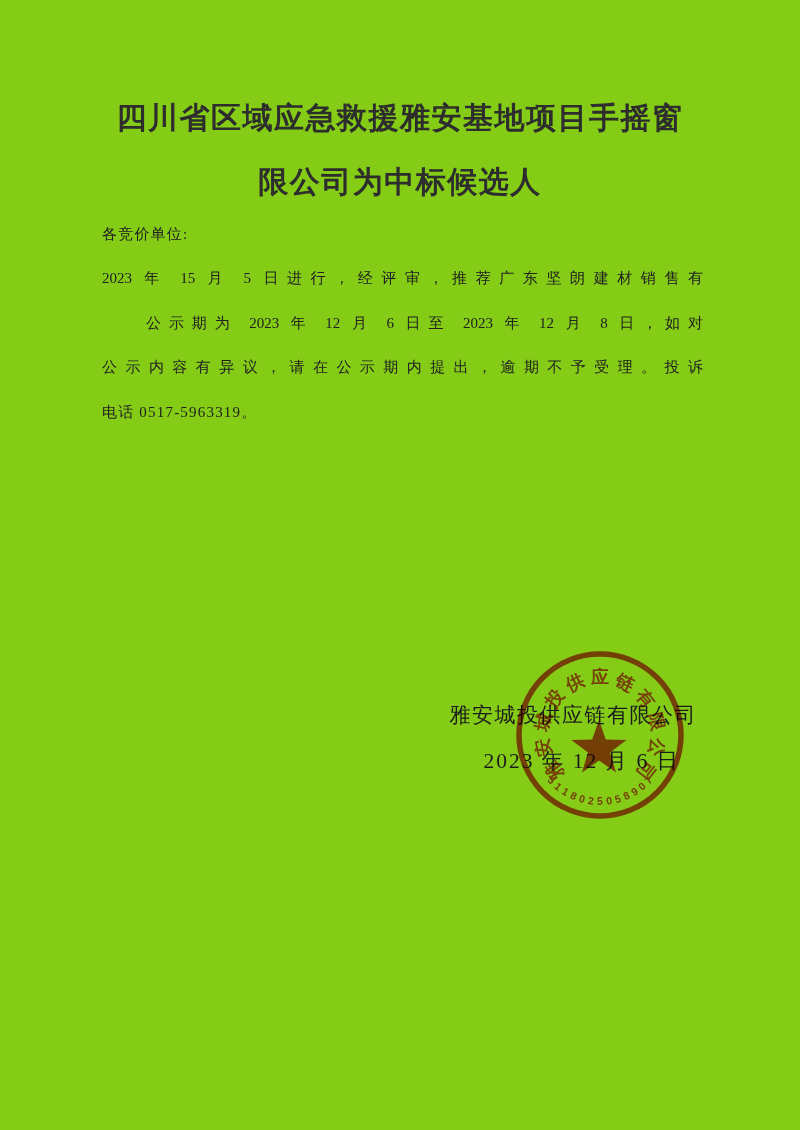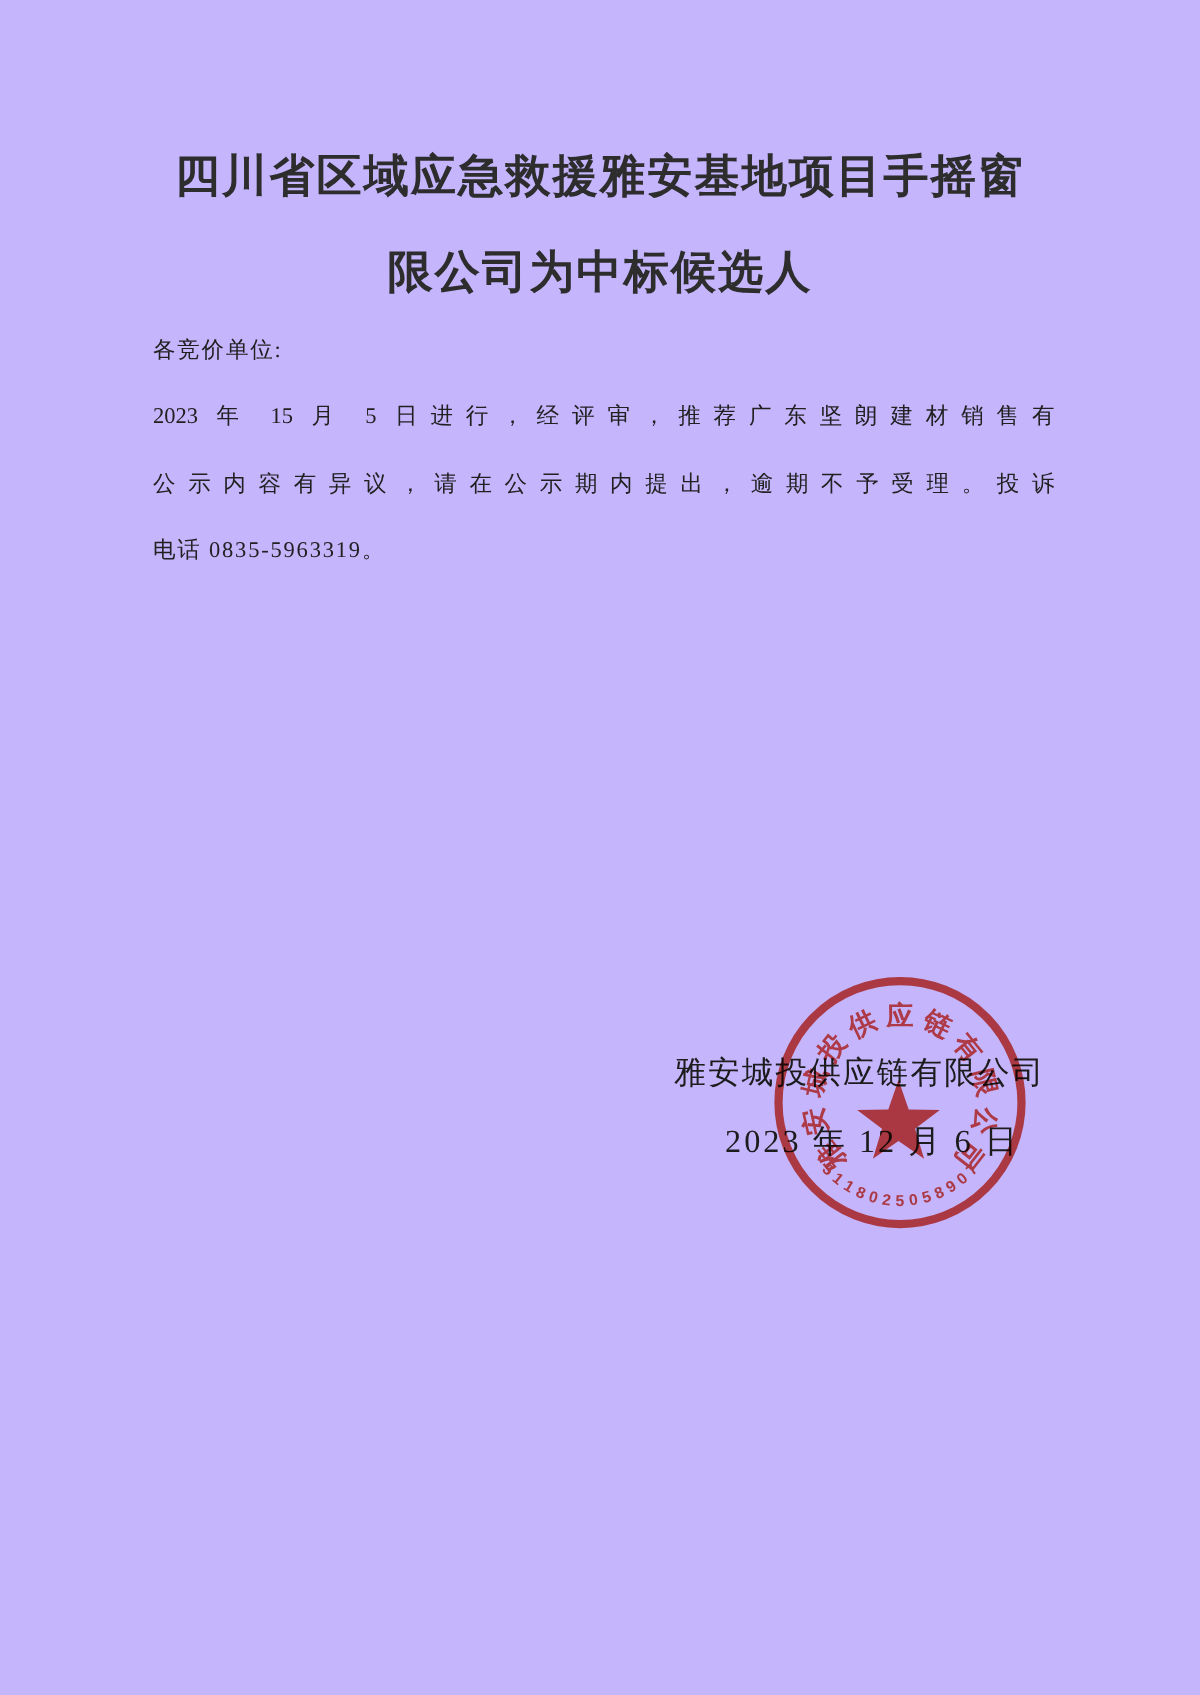--- a/index.html
+++ b/index.html
@@ -1,19 +1,19 @@
 <!DOCTYPE html>
 <html><head>
 <meta charset="utf-8">
 <style>
   html,body{margin:0;padding:0;background:#ffffff;}
   .page{
     position:relative;
     width:800px;height:1130px;
-    background:#c4b5fd;
+    background:#84cc16;
     overflow:hidden;
     font-family:"Liberation Serif","DejaVu Serif",serif;
     color:#1f1f1f;
   }
   
   .title{
     position:absolute;top:86px;left:0;width:800px;margin:0;
     text-align:center;
     font-size:30px;font-weight:bold;line-height:64px;
     letter-spacing:1.5px;color:#2d2d2d;
@@ -66,22 +66,23 @@
 <div class="page">
 
   <h1 class="title">
     <div>四川省区域应急救援雅安基地项目手摇窗</div>
     <div>限公司为中标候选人</div>
   </h1>
 
   <div class="body-text">
     <div class="line">各竞价单位:</div>
     <div class="line justify">2023 年 15 月 5 日进行，经评审，推荐广东坚朗建材销售有</div>
+    <div class="line justify indent">公示期为 2023 年 12 月 6 日至 2023 年 12 月 8 日，如对</div>
     <div class="line justify">公示内容有异议，请在公示期内提出，逾期不予受理。投诉</div>
-    <div class="line">电话 0835-5963319。</div>
+    <div class="line">电话 0517-5963319。</div>
   </div>
 
   <div class="sig-company">雅安城投供应链有限公司</div>
   <div class="sig-date">2023 年 12 月 6 日</div>
 
   <svg class="stamp" width="204" height="204" viewBox="-102 -102 204 204" xmlns="http://www.w3.org/2000/svg">
     <circle class="ring" cx="0" cy="0" r="81"></circle>
     <g class="arc-text">
         <text transform="translate(-45.70,35.71) rotate(-128.0)">雅</text>
         <text transform="translate(-56.65,12.45) rotate(-102.4)">安</text>

